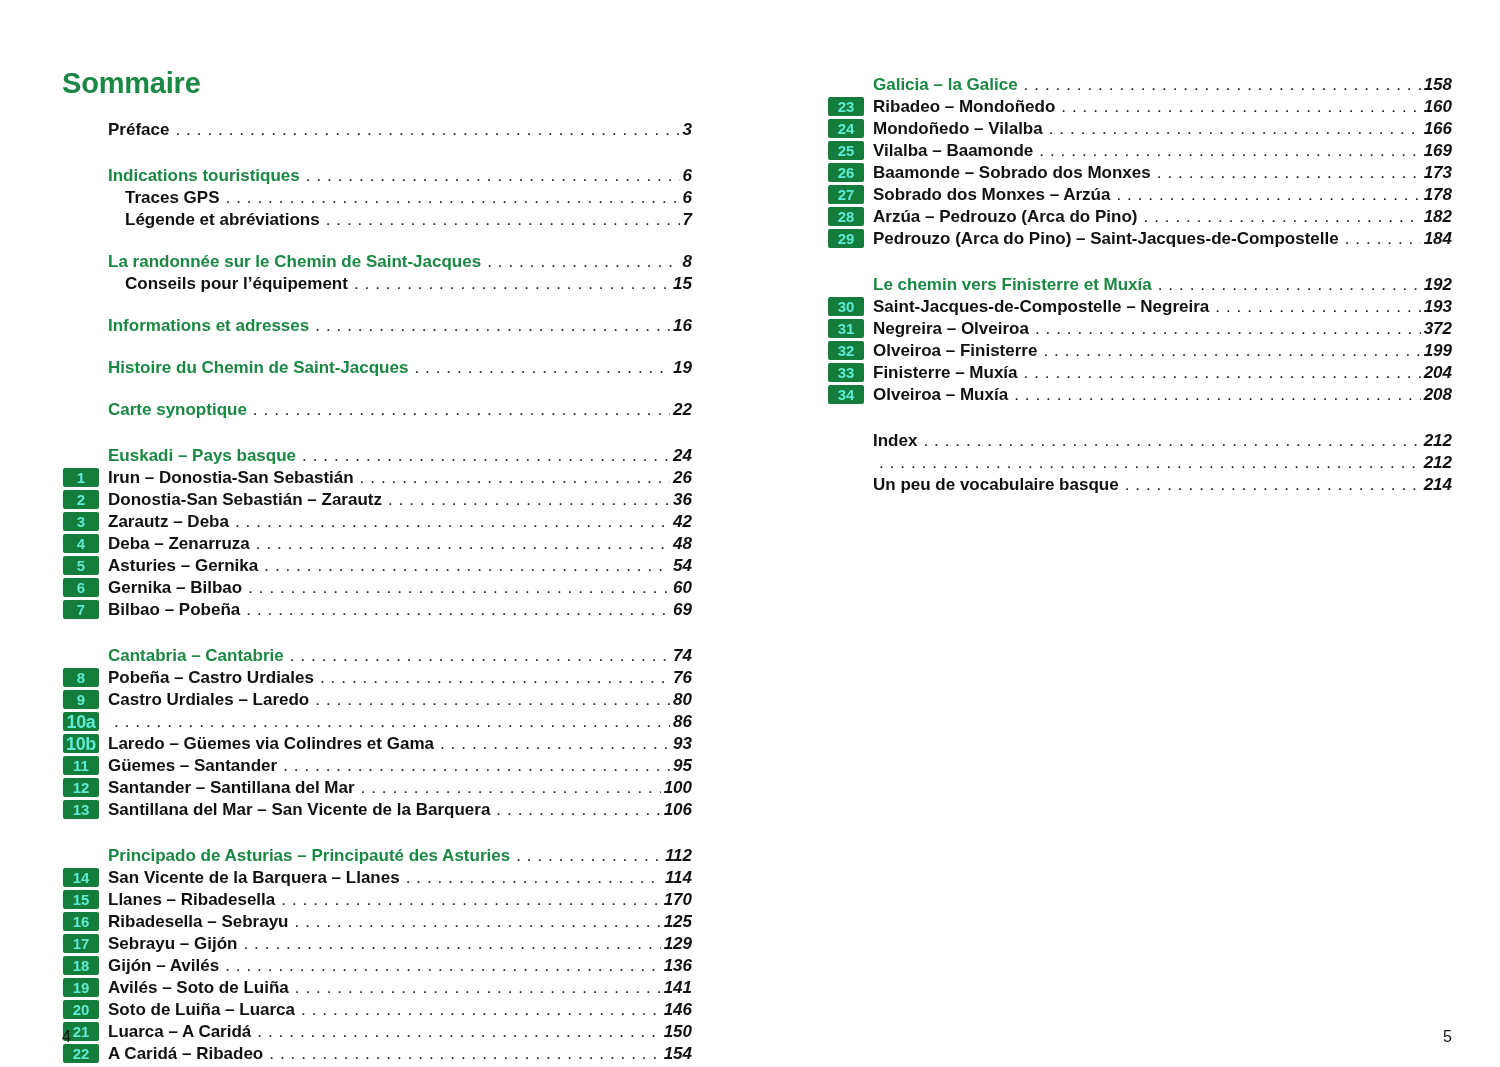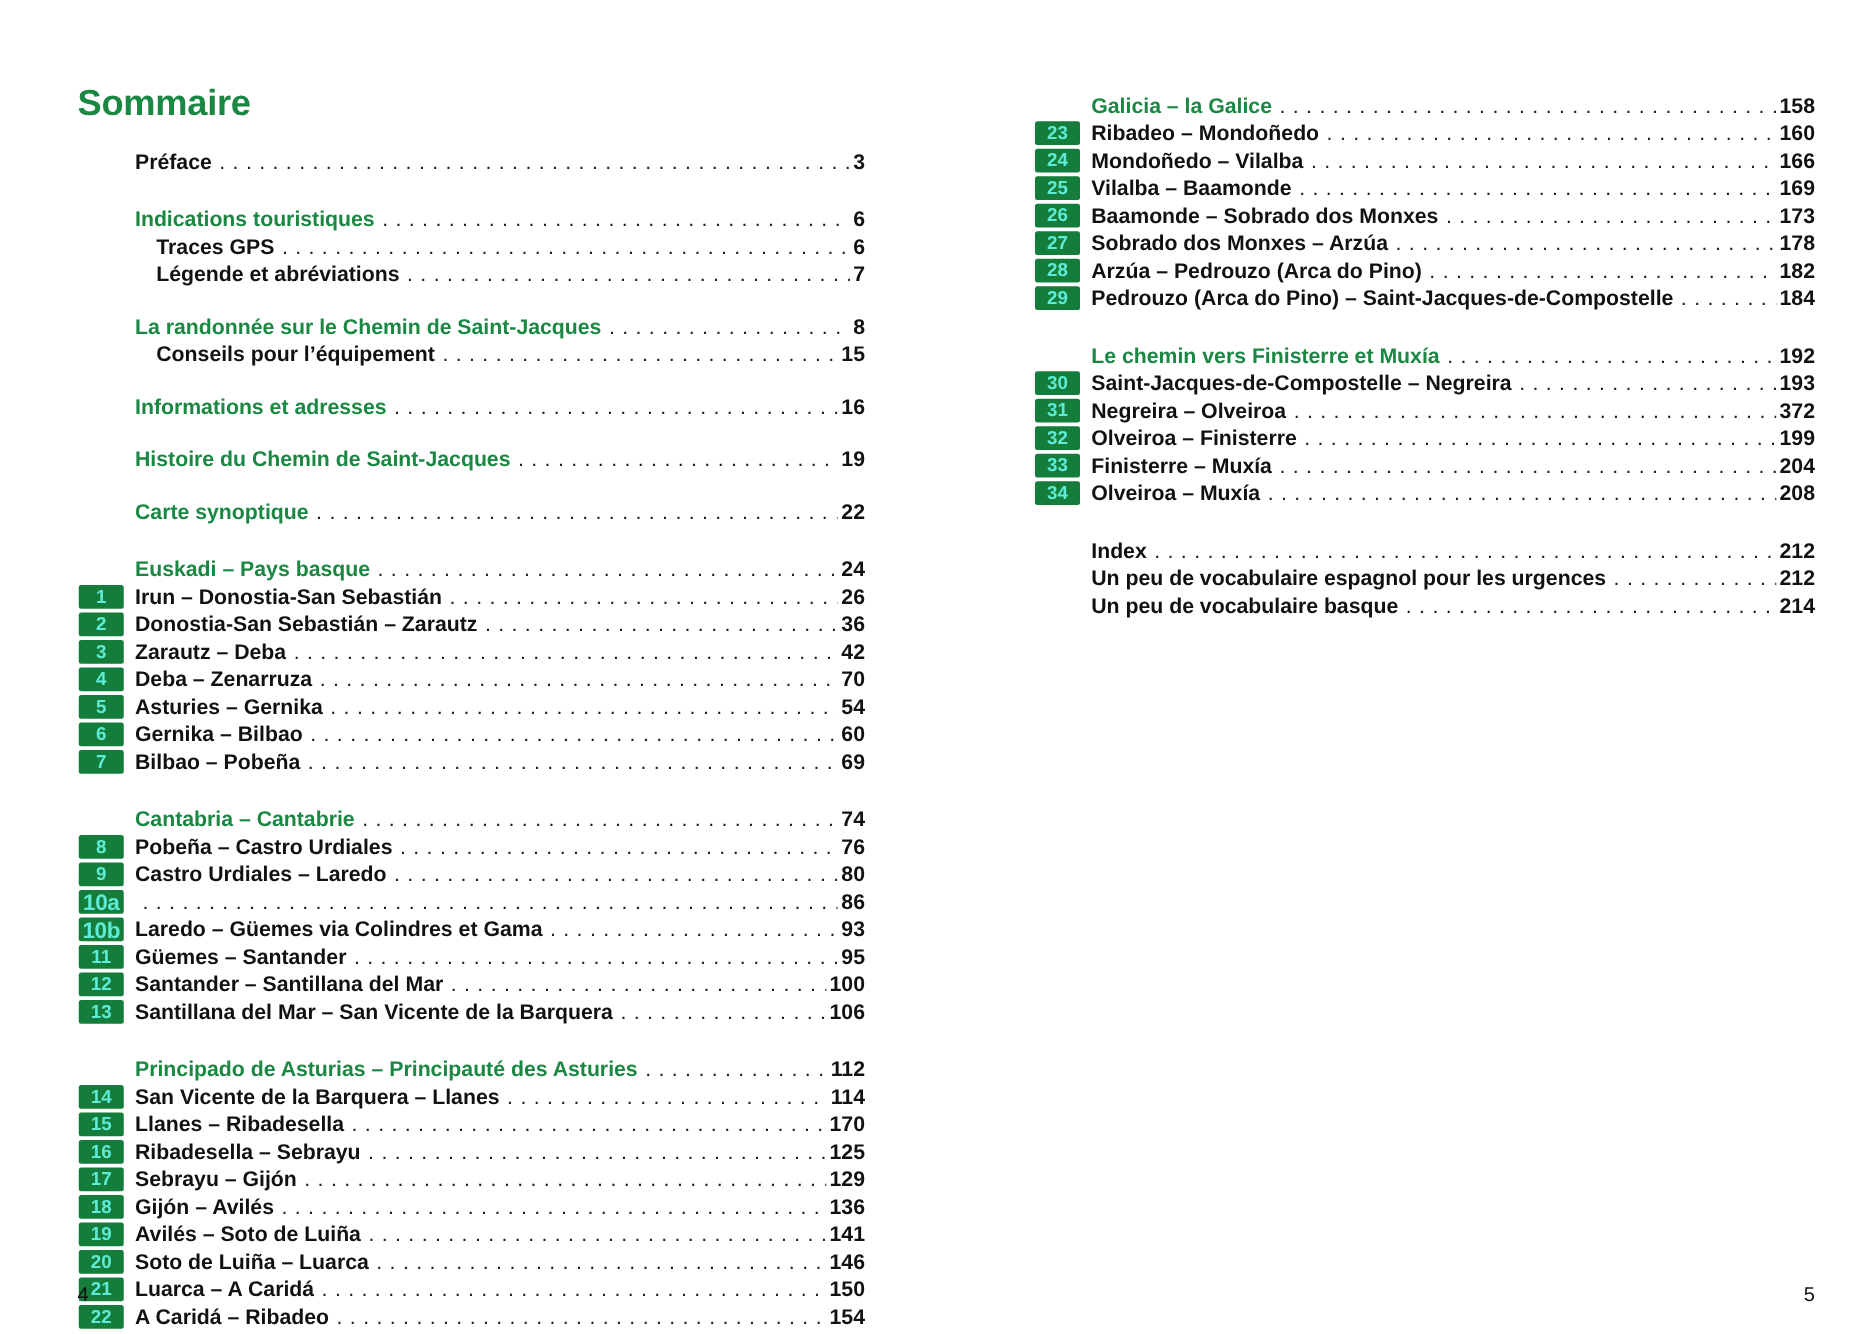--- a/index.html
+++ b/index.html
@@ -67,21 +67,21 @@
 
   .dots {
     flex: 1 1 auto;
     overflow: hidden;
     white-space: nowrap;
     font-weight: 400;
     letter-spacing: 0.6px;
     color: #1c1c1c;
     margin: 0 3px 0 6px;
   }
-  .pnum { flex: 0 0 auto; text-align: left; white-space: nowrap; }
+  .pnum { flex: 0 0 auto; text-align: left; white-space: nowrap; font-style: italic; }
 
   .folio {
     position: absolute;
     top: 1026px;
     font-size: 16px;
     font-weight: 400;
     line-height: 22px;
   }
   .folio-left  { left: 62px; }
   .folio-right { left: 1427px; width: 25px; text-align: right; }
@@ -182,21 +182,21 @@
           <div class="row entry">
     <span class="badge">3</span>
     <span class="label">Zarautz – Deba</span>
     <span class="dots">. . . . . . . . . . . . . . . . . . . . . . . . . . . . . . . . . . . . . . . . . . . . . . . . . . . . . . . . . . . . . . . . . . . . . . . . . . . . . . . . . . . . . . . . . . . . . . . . . . . . . . . . . . . . . . . . . . . . . . . . </span>
     <span class="pnum">42</span>
   </div>
           <div class="row entry">
     <span class="badge">4</span>
     <span class="label">Deba – Zenarruza</span>
     <span class="dots">. . . . . . . . . . . . . . . . . . . . . . . . . . . . . . . . . . . . . . . . . . . . . . . . . . . . . . . . . . . . . . . . . . . . . . . . . . . . . . . . . . . . . . . . . . . . . . . . . . . . . . . . . . . . . . . . . . . . . . . . </span>
-    <span class="pnum">70</span>
+    <span class="pnum">48</span>
   </div>
           <div class="row entry">
     <span class="badge">5</span>
     <span class="label">Asturies – Gernika</span>
     <span class="dots">. . . . . . . . . . . . . . . . . . . . . . . . . . . . . . . . . . . . . . . . . . . . . . . . . . . . . . . . . . . . . . . . . . . . . . . . . . . . . . . . . . . . . . . . . . . . . . . . . . . . . . . . . . . . . . . . . . . . . . . . </span>
     <span class="pnum">54</span>
   </div>
           <div class="row entry">
     <span class="badge">6</span>
     <span class="label">Gernika – Bilbao</span>
@@ -416,21 +416,20 @@
         </div>
         <div class="group gap-lg">
           <div class="row entry">
 
     <span class="label">Index</span>
     <span class="dots">. . . . . . . . . . . . . . . . . . . . . . . . . . . . . . . . . . . . . . . . . . . . . . . . . . . . . . . . . . . . . . . . . . . . . . . . . . . . . . . . . . . . . . . . . . . . . . . . . . . . . . . . . . . . . . . . . . . . . . . . </span>
     <span class="pnum">212</span>
   </div>
           <div class="row entry">
 
-    <span class="label">Un peu de vocabulaire espagnol pour les urgences</span>
     <span class="dots">. . . . . . . . . . . . . . . . . . . . . . . . . . . . . . . . . . . . . . . . . . . . . . . . . . . . . . . . . . . . . . . . . . . . . . . . . . . . . . . . . . . . . . . . . . . . . . . . . . . . . . . . . . . . . . . . . . . . . . . . </span>
     <span class="pnum">212</span>
   </div>
           <div class="row entry">
 
     <span class="label">Un peu de vocabulaire basque</span>
     <span class="dots">. . . . . . . . . . . . . . . . . . . . . . . . . . . . . . . . . . . . . . . . . . . . . . . . . . . . . . . . . . . . . . . . . . . . . . . . . . . . . . . . . . . . . . . . . . . . . . . . . . . . . . . . . . . . . . . . . . . . . . . . </span>
     <span class="pnum">214</span>
   </div>
         </div>

